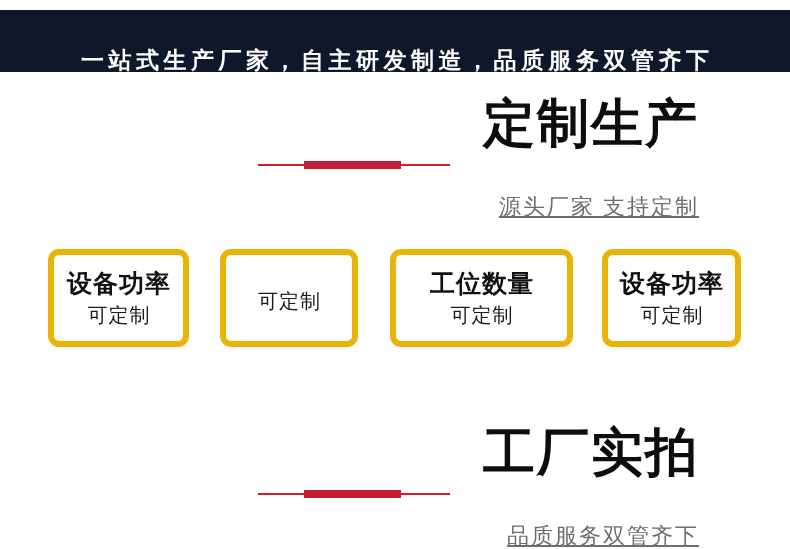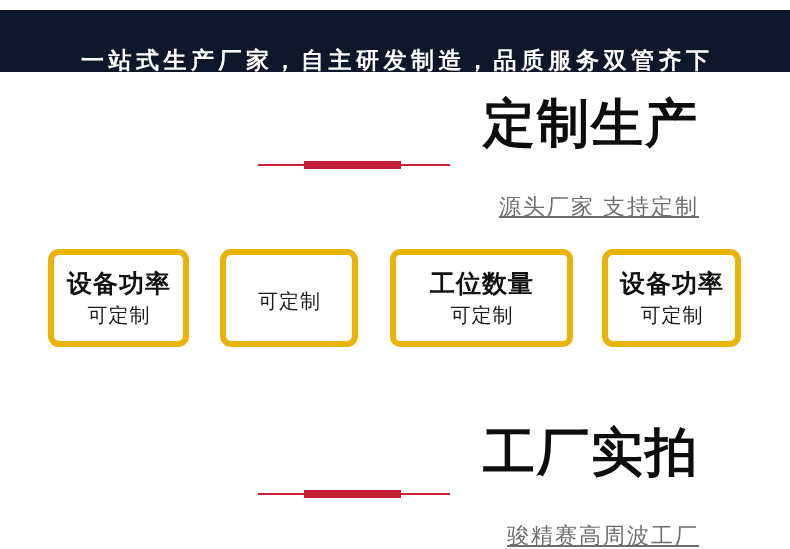--- a/index.html
+++ b/index.html
@@ -120,21 +120,21 @@
     font-size: 20px;
     color: #1a1a1a;
     letter-spacing: 1px;
     line-height: 1.2;
     text-indent: 1px;
     margin-top: 5px;
   }
 
   #feature-box-0 { left: 48px;  width: 141px; }
   #feature-box-1 { left: 220px; width: 138px; }
-  #feature-box-2 { left: 390px; width: 183px; border-radius: 10px; }
+  #feature-box-2 { left: 390px; width: 183px; }
   #feature-box-3 { left: 602px; width: 139px; }
 </style>
 </head>
 <body>
 
 <div class="banner">
   <div class="banner-text">一站式生产厂家，自主研发制造，品质服务双管齐下</div>
 </div>
 
 <div class="section" id="custom-production-section">
@@ -168,14 +168,14 @@
   </div>
 
 </div>
 
 <div class="section" id="factory-photos-section">
   <div class="section-title">工厂实拍</div>
   <div class="rule">
     <div class="rule-thin"></div>
     <div class="rule-thick"></div>
   </div>
-  <div class="section-sub">骏精赛高周波工厂</div>
+  <div class="section-sub">品质服务双管齐下</div>
 </div>
 
 </body></html>

